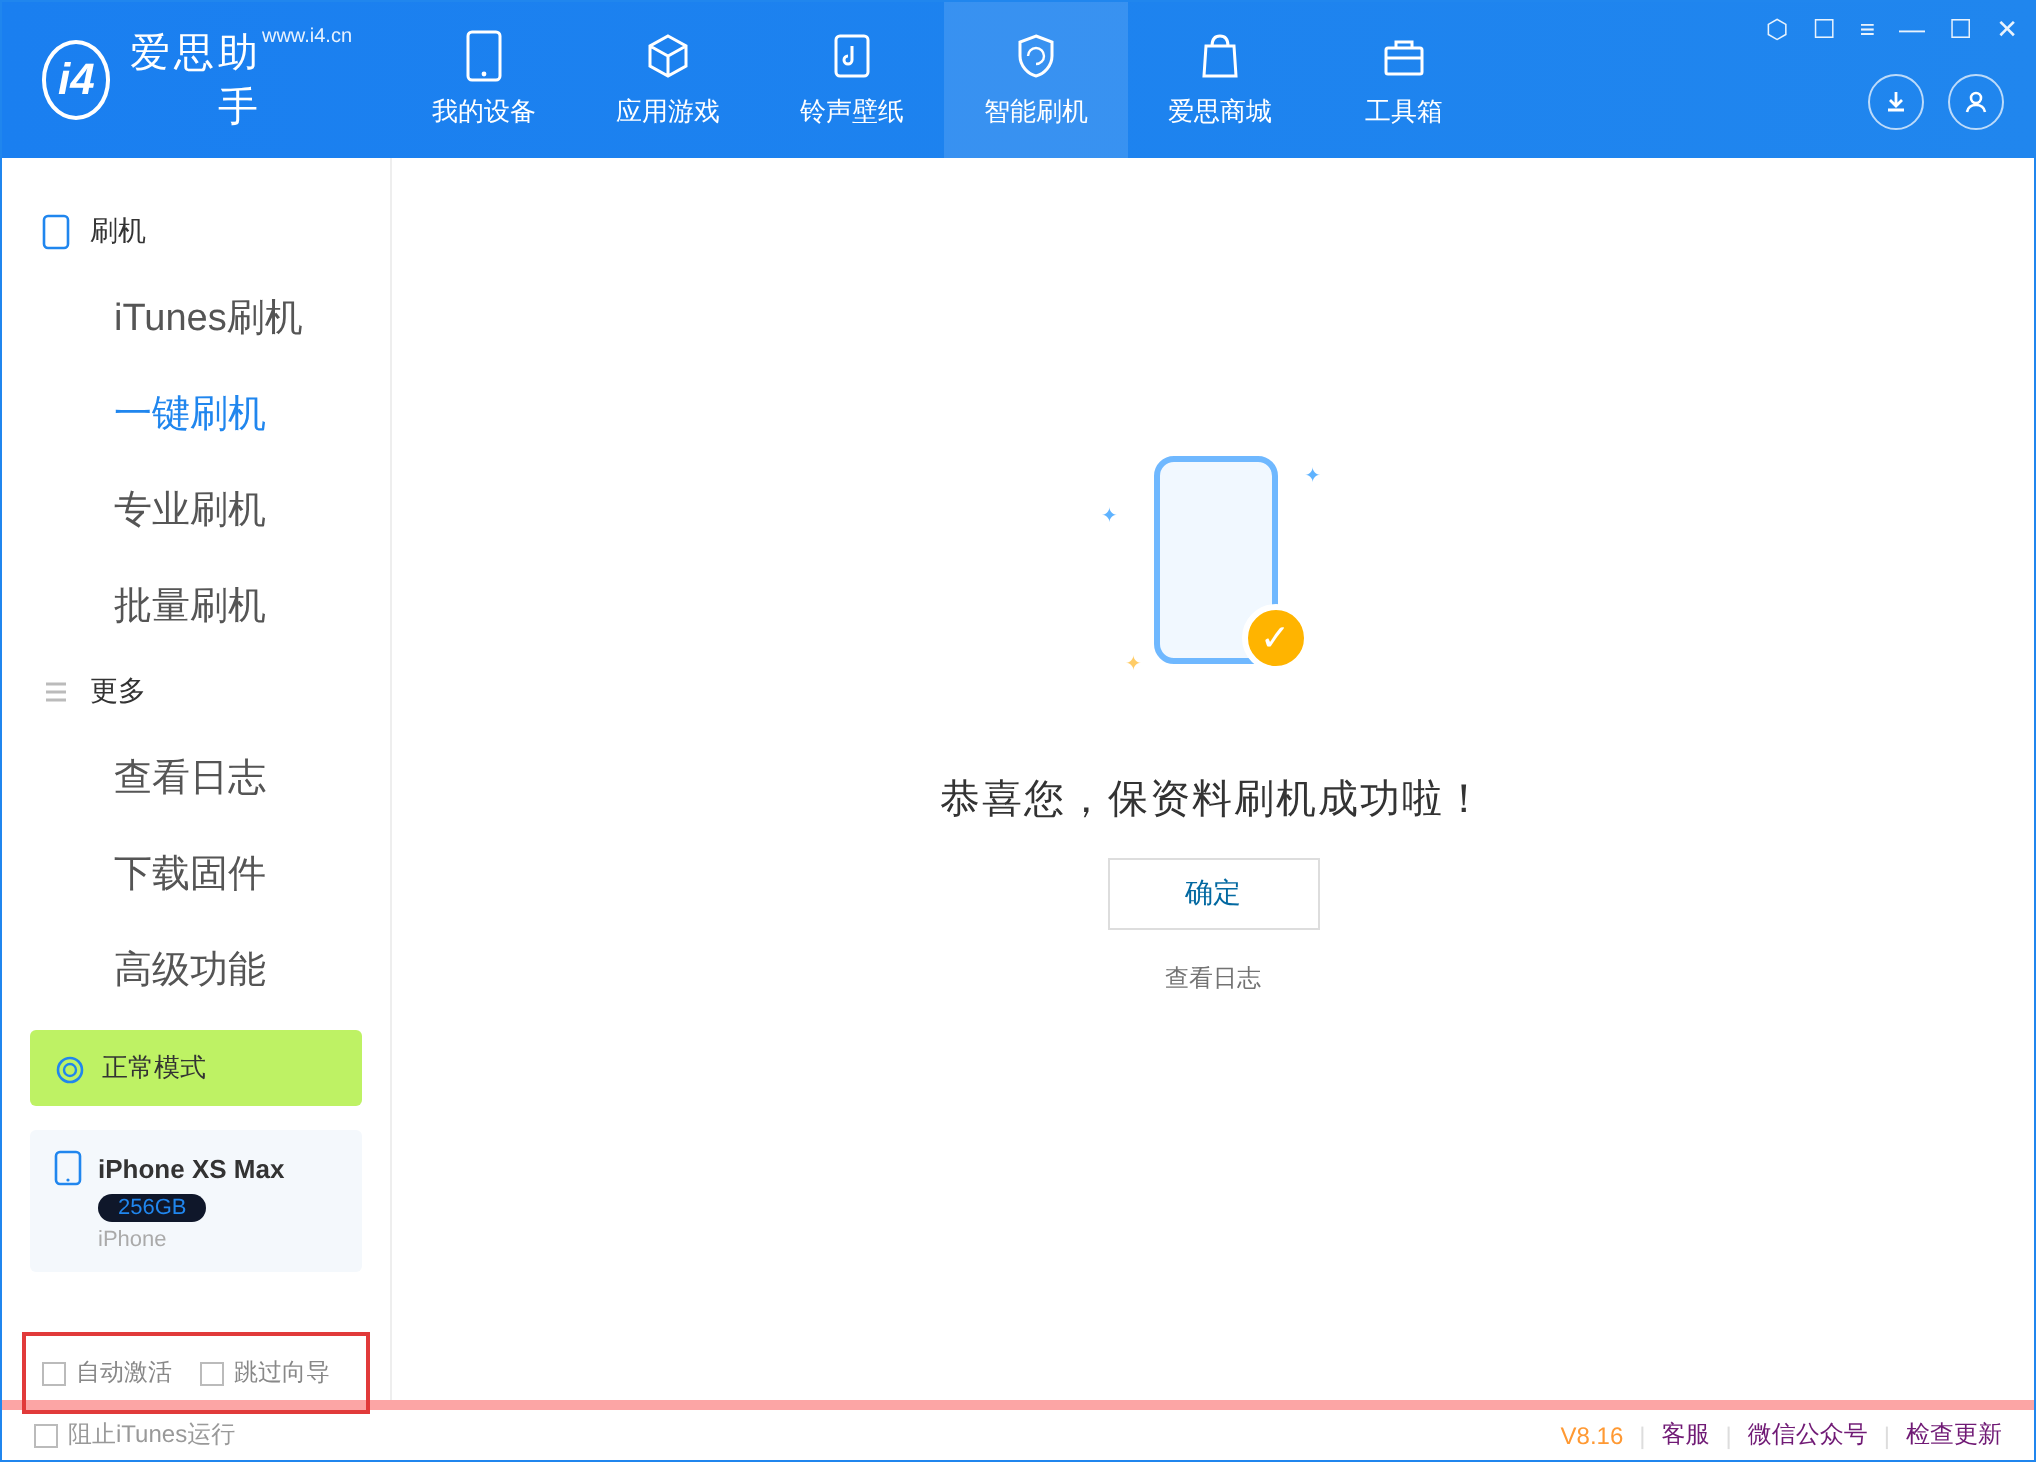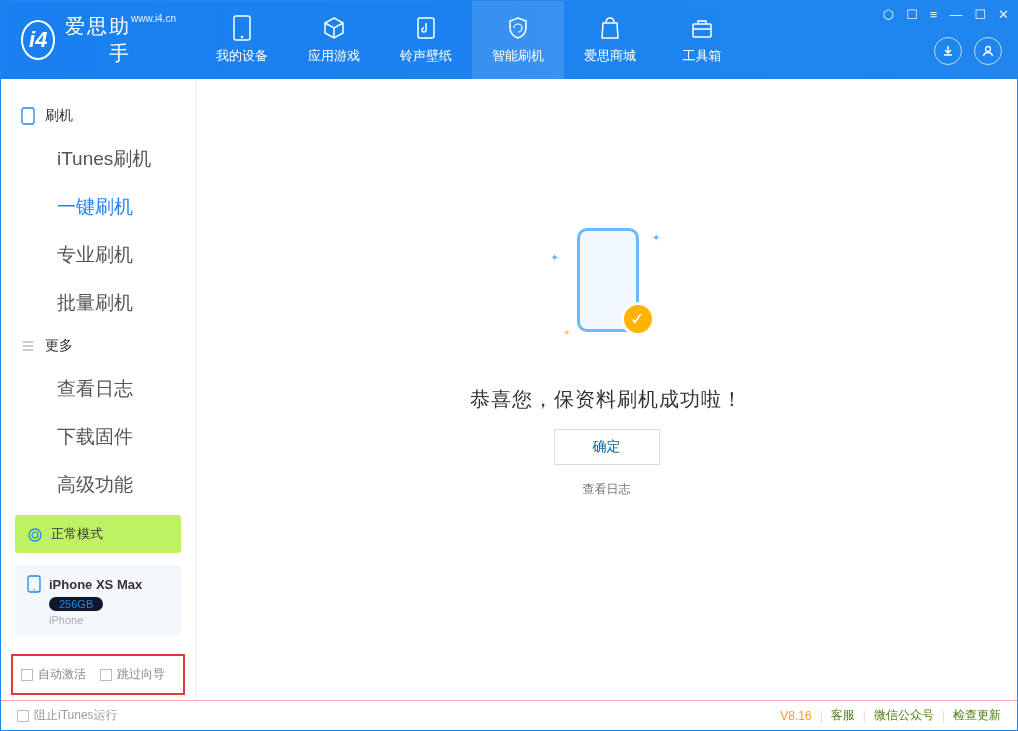--- a/index.html
+++ b/index.html
@@ -30,40 +30,40 @@
 .side-sub { padding: 11px 0 11px 56px; font-size: 19px; color: #555; cursor: pointer; }
 .side-sub.active { color: #2086ee; }
 .side-spacer { flex: 1; }
 
 .mode-box { margin: 6px 14px; background: #bef264; border-radius: 3px; padding: 10px 12px; display: flex; align-items: flex-end; gap: 8px; font-size: 13px; color: #333; }
 .device-box { margin: 6px 14px 10px; background: #f4f8fc; border-radius: 3px; padding: 10px 12px; font-size: 13px; }
 .device-name { font-weight: bold; color: #333; display: flex; align-items: center; gap: 8px; }
 .device-cap { display: inline-block; margin-top: 4px; background: #0f172a; color: #2086ee; border-radius: 10px; padding: 1px 10px; font-size: 11px; margin-left: 22px; }
 .device-type { color: #aaa; font-size: 11px; margin-left: 22px; margin-top: 3px; }
 
-.highlight-box { margin: 8px 10px 12px; border: 2px solid #e13a3a; padding: 10px 8px; display: flex; gap: 14px; font-size: 12px; color: #888; }
+.highlight-box { margin: 20px 10px 12px; border: 2px solid #e13a3a; padding: 10px 8px; display: flex; gap: 14px; font-size: 12px; color: #888; }
 .checkbox-item { display: flex; align-items: center; gap: 5px; cursor: pointer; }
 .fake-checkbox { width: 12px; height: 12px; border: 1px solid #bbb; }
 
 
 .main { flex: 1; display: flex; flex-direction: column; align-items: center; justify-content: center; gap: 16px; padding-bottom: 60px; }
 .phone-illus { position: relative; width: 100px; height: 120px; }
 .sparkle { position: absolute; color: #5fb3ff; font-size: 10px; }
 .phone-outline { width: 62px; height: 104px; border: 3px solid #6fb8ff; border-radius: 10px; position: absolute; left: 20px; top: 6px; background: #f1f8ff; }
 .check-badge { position: absolute; right: 2px; bottom: 6px; width: 34px; height: 34px; background: #ffb400; border-radius: 50%; display: flex; align-items: center; justify-content: center; color: #fff; font-size: 18px; border: 3px solid #fff; }
 .success-text { font-size: 20px; color: #333; letter-spacing: 1px; margin-top: 28px; }
 .ok-btn { border: 1px solid #ddd; background: #fff; padding: 8px 38px; font-size: 14px; cursor: pointer; color: #0369a1; }
 .log-link { color: #737373; font-size: 12px; cursor: pointer; }
 
 
-.footer { height: 30px; border-top: 1px solid #fca5a5; display: flex; align-items: center; padding: 0 16px; font-size: 12px; color: #999; }
+.footer { height: 30px; border-top: 5px solid #fca5a5; display: flex; align-items: center; padding: 0 16px; font-size: 12px; color: #999; }
 .footer .left { display: flex; align-items: center; gap: 6px; }
 .footer .right { margin-left: auto; display: flex; align-items: center; gap: 8px; }
 .footer .sep { color: #ddd; }
-.footer a { color: #4d7c0f; cursor: pointer; }
+.footer a { color: #701a75; cursor: pointer; }
 
 svg { display: block; }
 </style>
 </head>
 <body>
 
 <div class="header">
   <div class="logo-section">
     <div class="logo-icon">i4</div>
     <div class="logo-text">

